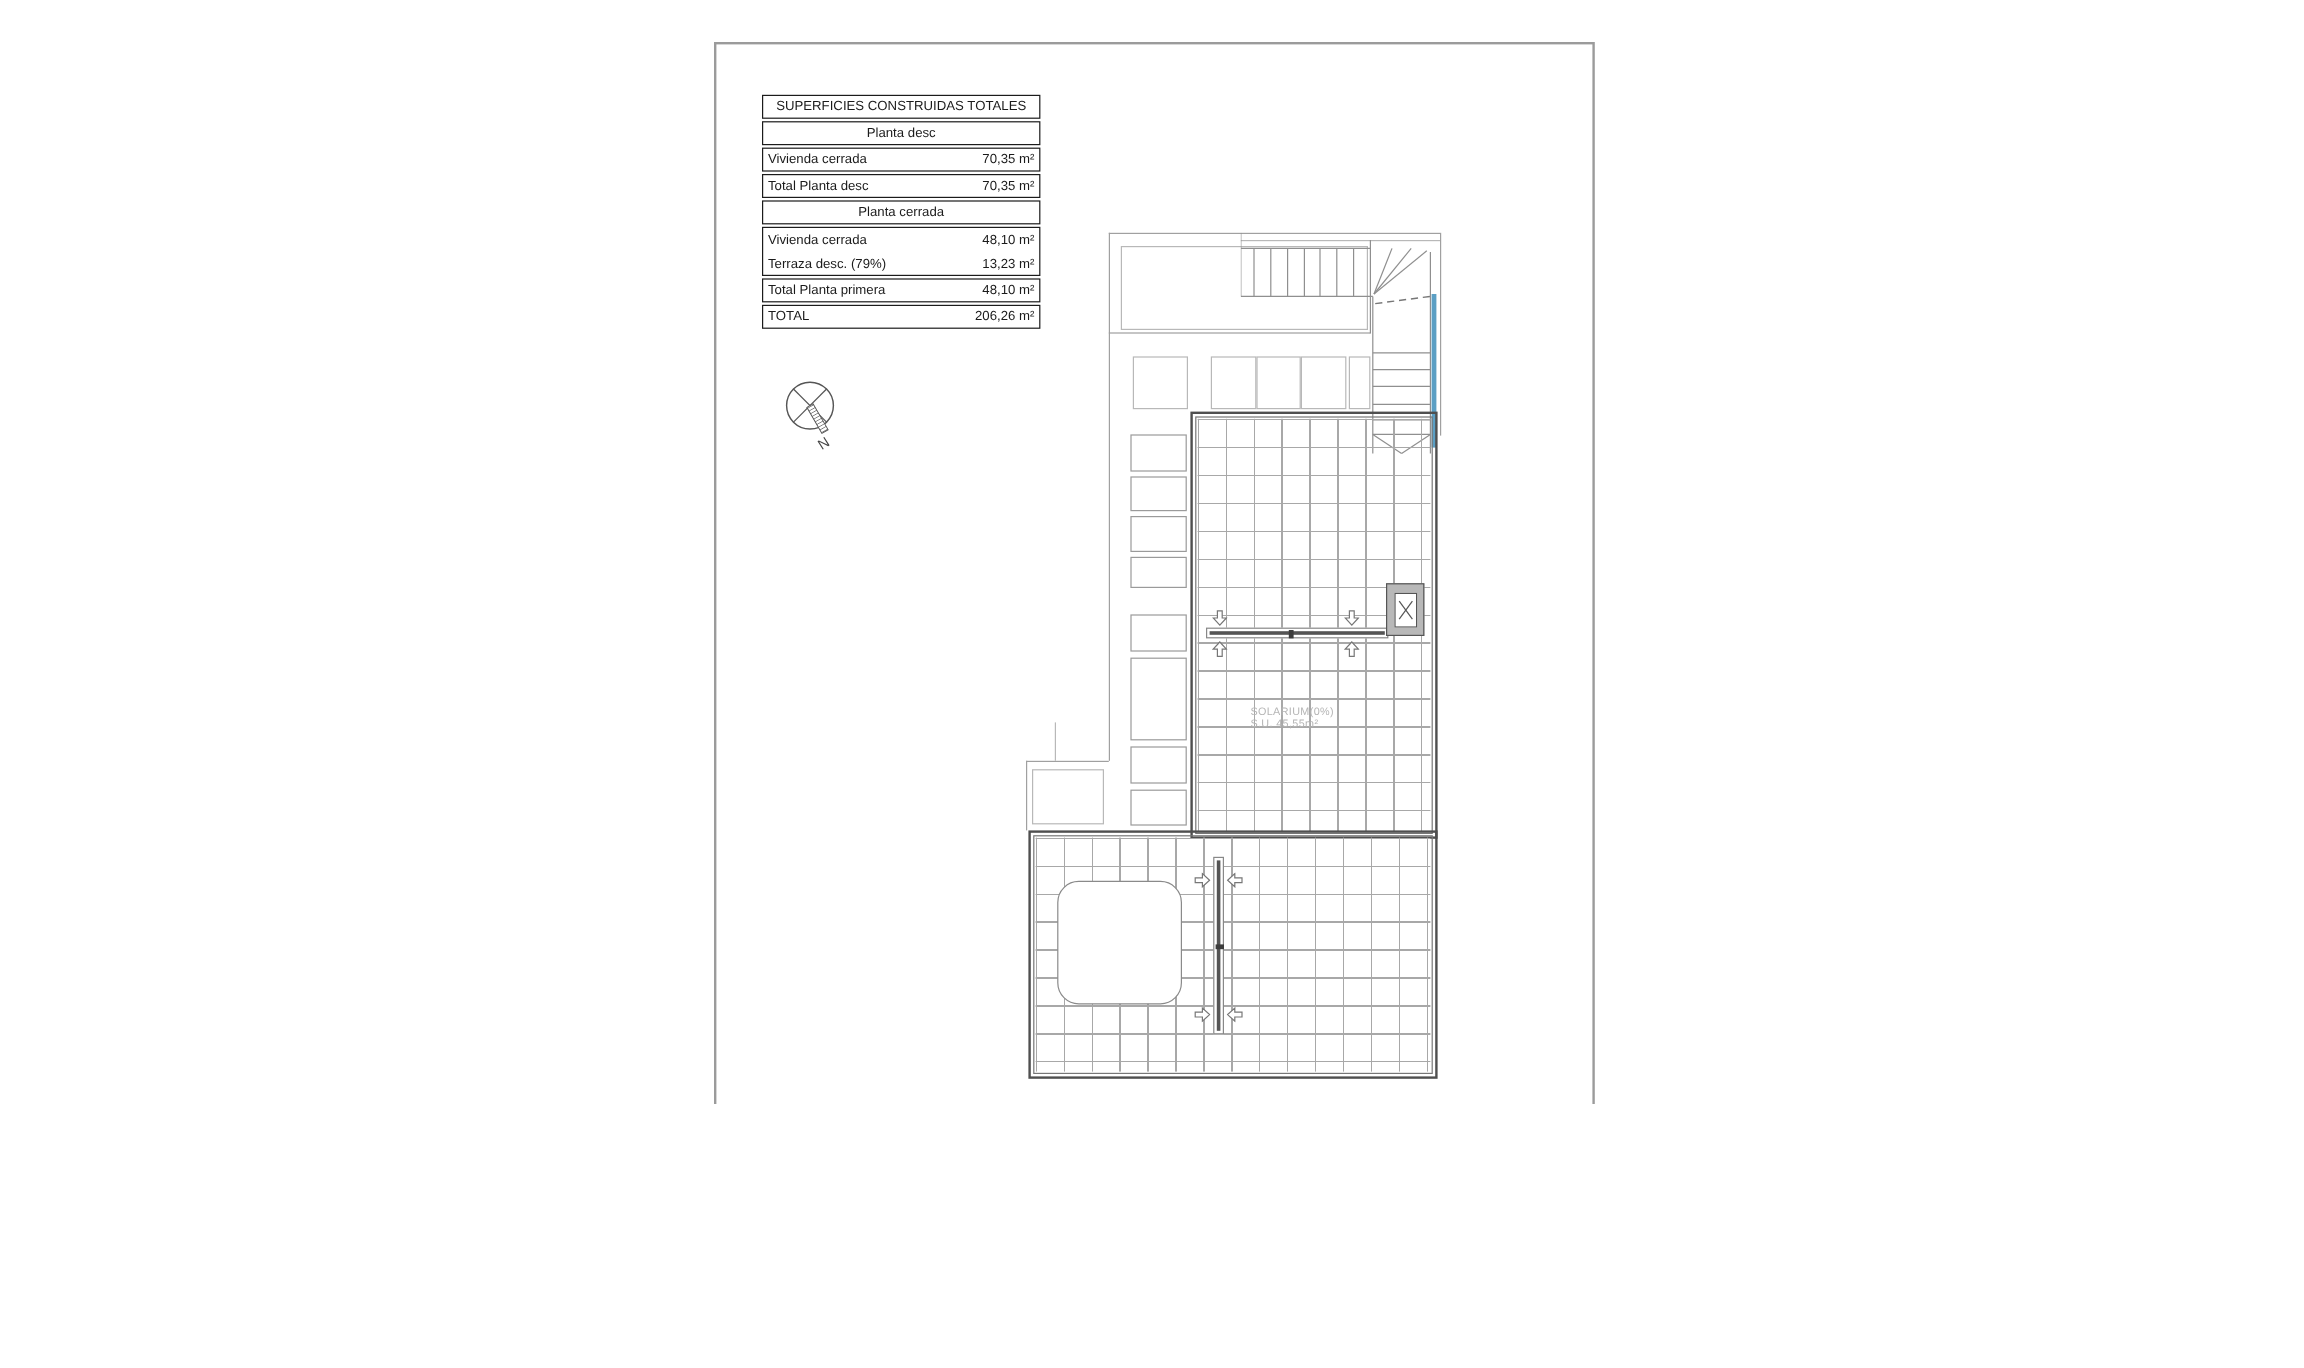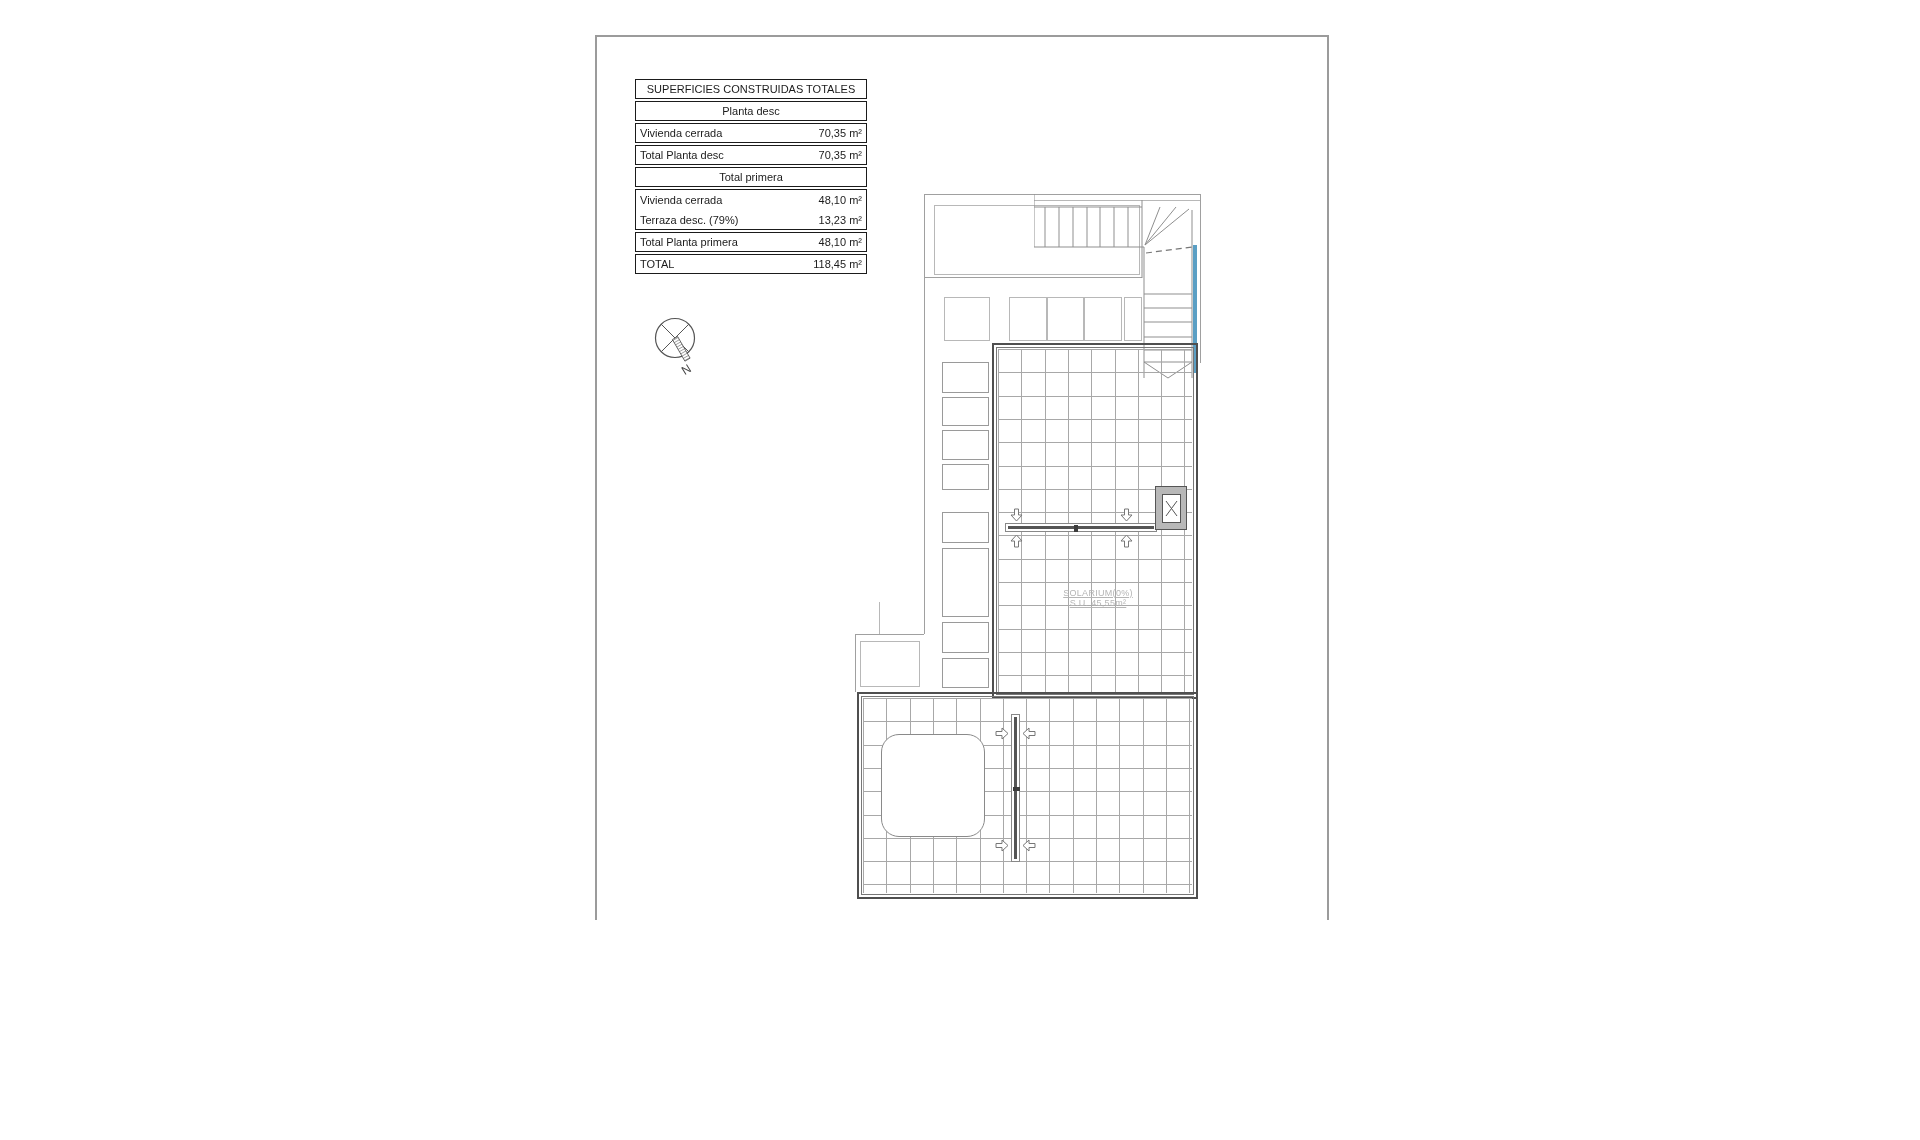--- a/index.html
+++ b/index.html
@@ -24,22 +24,22 @@
   .shelf{border:1px solid #9a9a9a;}
   .outerb{position:absolute;box-sizing:border-box;border:2px solid #4f4f4f;}
   .innerb{position:absolute;box-sizing:border-box;border:1px solid #777;}
   .grid{position:absolute;
     background-image:
       repeating-linear-gradient(to right,#a8a8a8 0 1px,transparent 1px 23.3px),
       repeating-linear-gradient(to bottom,#a8a8a8 0 1px,transparent 1px 23.3px);}
   .glassbar{position:absolute;box-sizing:border-box;border:1px solid #888;background:#fff;}
   .glasscore{position:absolute;background:#555;}
   .tick{position:absolute;background:#3c3c3c;}
-  .sol-label{position:absolute;left:445px;top:551px;width:112px;text-align:center;
-             font-size:9px;line-height:10px;color:#b5b5b5;letter-spacing:.3px;text-decoration:underline;}
+  .sol-label{position:absolute;left:445px;top:551px;width:112px;text-align:left;
+             font-size:9px;line-height:10px;color:#b5b5b5;letter-spacing:.3px;}
   .xbox{position:absolute;left:558px;top:449px;width:32px;height:44px;box-sizing:border-box;
         background:#b8b8b8;border:1px solid #555;display:flex;align-items:center;justify-content:center;}
   .roundsq{position:absolute;left:284px;top:697px;width:104px;height:103px;box-sizing:border-box;
            background:#fff;border:1.5px solid #8a8a8a;border-radius:18px;}
   .arr{position:absolute;}
   svg{display:block;}
 </style>
 </head>
 <body>
 
@@ -55,39 +55,39 @@
       </div>
       <div class="trow">
         <span>Vivienda cerrada</span>
         <span>70,35 m²</span>
       </div>
       <div class="trow">
         <span>Total Planta desc</span>
         <span>70,35 m²</span>
       </div>
       <div class="trow center">
-        <span>Total primera</span>
+        <span>Planta cerrada</span>
       </div>
       <div class="trow dbl">
         <div class="ln">
           <span>Vivienda cerrada</span>
           <span>48,10 m²</span>
         </div>
         <div class="ln">
           <span>Terraza desc. (79%)</span>
           <span>13,23 m²</span>
         </div>
       </div>
       <div class="trow">
         <span>Total Planta primera</span>
         <span>48,10 m²</span>
       </div>
       <div class="trow">
         <span>TOTAL</span>
-        <span>118,45 m²</span>
+        <span>206,26 m²</span>
       </div>
     </div>
 
     <svg class="arr" style="left:50px;top:273px" width="62" height="72" viewBox="0 0 62 72">
       <defs>
         <pattern id="hatch" width="2.6" height="2.6" patternUnits="userSpaceOnUse">
           <rect width="2.6" height="2.6" fill="#fff"></rect>
           <line x1="0" y1="0" x2="2.6" y2="0" stroke="#555" stroke-width="1"></line>
         </pattern>
       </defs>

